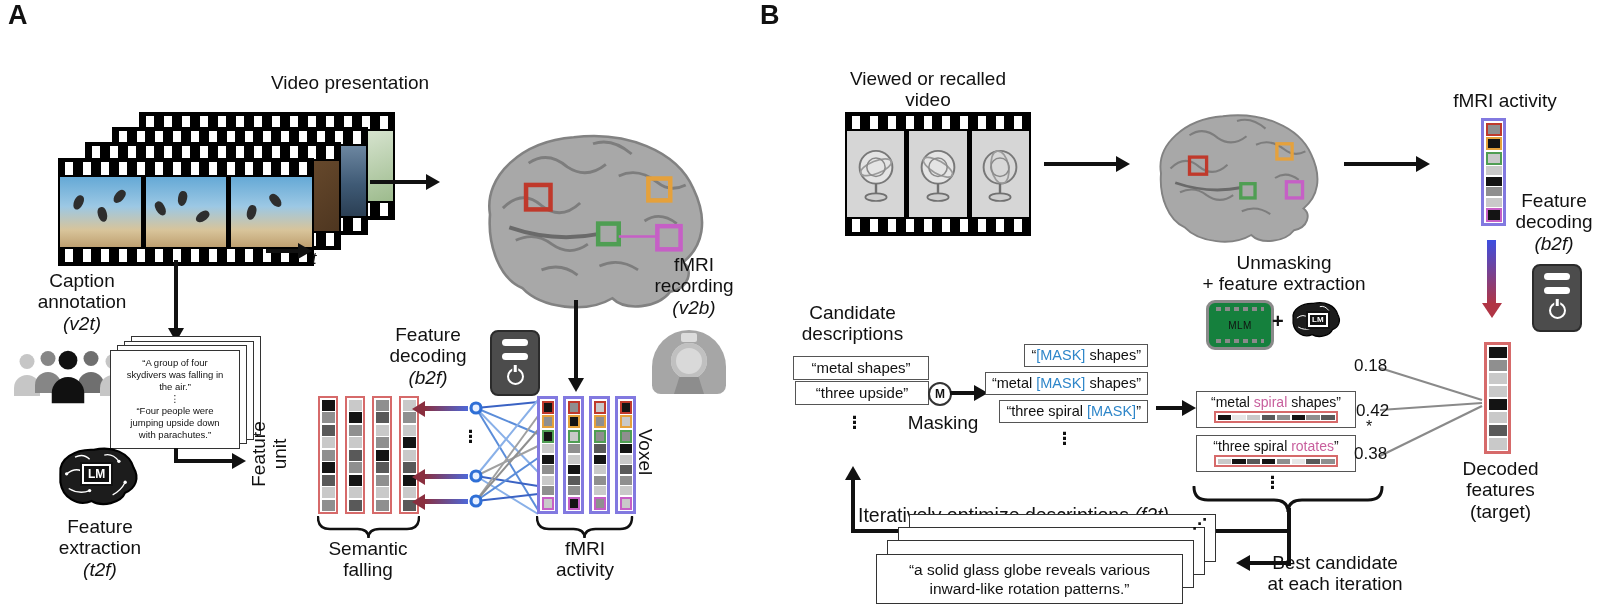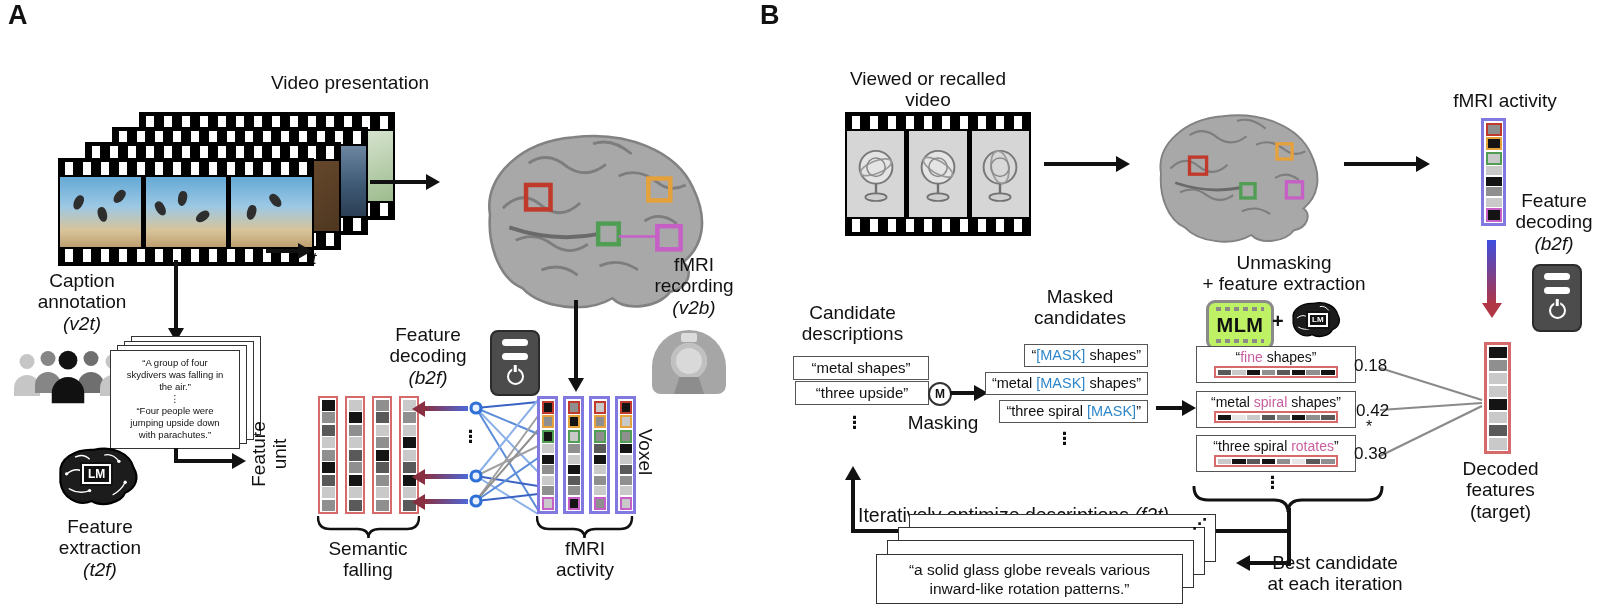--- a/index.html
+++ b/index.html
@@ -51,21 +51,21 @@
   .mri .mtop{position:absolute;top:3px;left:50%;transform:translateX(-50%);width:16px;height:9px;background:#dcdcdc;border-radius:2px}
   .mri .mbore{position:absolute;top:13px;left:50%;transform:translateX(-50%);width:36px;height:36px;border-radius:50%;background:#d9d9d9;box-shadow:inset 0 0 0 5px #c0c0c0}
   .mri .mbed{position:absolute;bottom:0;left:50%;transform:translateX(-50%);width:30px;height:17px;background:#8d8d8d;clip-path:polygon(18% 0,82% 0,100% 100%,0 100%)}
   
   .person{position:absolute;width:26px;height:42px}
   .person::before{content:"";position:absolute;top:0;left:50%;transform:translateX(-50%);width:15px;height:15px;border-radius:50%;background:var(--c)}
   .person::after{content:"";position:absolute;bottom:0;left:0;width:100%;height:21px;border-radius:13px 13px 0 0;background:var(--c)}
   
   .lmbadge{position:absolute;background:#111;color:#fff;font-weight:bold;border:2px solid #fff;outline:2px solid #111;padding:0 4px;font-size:12px;line-height:16px}
   
-  .mlm{position:absolute;border:3px solid #8a8a8a;border-radius:9px;background:#bef264;display:flex;align-items:center;justify-content:center;font-weight:700;font-size:20px;letter-spacing:.5px}
+  .mlm{position:absolute;border:3px solid #8a8a8a;border-radius:9px;background:#15803d;display:flex;align-items:center;justify-content:center;font-weight:400;font-size:10px;letter-spacing:.5px}
   .mlm::before,.mlm::after{content:"";position:absolute;left:7px;right:7px;height:4px;
       background:repeating-linear-gradient(90deg,#8a8a8a 0 5px,transparent 5px 9px)}
   .mlm::before{top:4px}.mlm::after{bottom:4px}
   
   .cm{position:absolute;width:20px;height:20px;border:2px solid #333;border-radius:50%;background:#fff;
       display:flex;align-items:center;justify-content:center;font-size:12px;font-weight:bold}
   
   .decarr{position:absolute;height:4.5px;background:linear-gradient(90deg,#8a2f3f,#4e68d8)}
   .decarr::before{content:"";position:absolute;left:-12px;top:-5.5px;width:0;height:0;
       border-right:13px solid #8a2f3f;border-top:8px solid transparent;border-bottom:8px solid transparent}
@@ -473,55 +473,40 @@
 descriptions</div>
   <div class="tbox" style="left:793px;top:356px;width:122px">“metal shapes”</div>
   <div class="tbox" style="left:795px;top:381px;width:120px">“three upside”</div>
   <div class="abs dots" style="left:846px;top:414px">⋮</div>
 
   <div class="cm" style="left:928px;top:382px">M</div>
   <div class="abs hl" style="left:950px;top:391px;width:28px"></div>
   <div class="abs ah-r" style="left:974px;top:385px"></div>
   <div class="abs lbl" style="left:888px;top:412px;width:110px">Masking</div>
 
-  <div class="abs lbl ml" style="left:1000px;top:286px;width:160px">Masked
-candidates</div>
   <div class="tbox" style="right:452px;top:344px;font-size:14.5px"><span>“</span><span class="mask">[MASK]</span><span> shapes”</span></div>
   <div class="tbox" style="right:452px;top:372px;font-size:14.5px"><span>“metal </span><span class="mask">[MASK]</span><span> shapes”</span></div>
   <div class="tbox" style="right:452px;top:400px;font-size:14.5px"><span>“three spiral </span><span class="mask">[MASK]</span><span>”</span></div>
   <div class="abs dots" style="left:1056px;top:430px">⋮</div>
 
   <div class="abs hl" style="left:1156px;top:406px;width:30px"></div>
   <div class="abs ah-r" style="left:1182px;top:400px"></div>
 
   <div class="abs lbl ml" style="left:1160px;top:252px;width:248px">Unmasking
 + feature extraction</div>
   <div class="mlm" style="left:1206px;top:300px;width:62px;height:44px">MLM</div>
   <div class="abs" style="left:1272px;top:310px;font-size:20px;font-weight:bold">+</div>
   <div class="abs" style="left:1288px;top:298px;width:56px;height:46px">
     <svg width="56" height="44" viewBox="0 0 88 66">
       <path d="M8,30 C6,16 22,6 40,7 C58,3 74,10 78,24 C84,34 80,44 70,48 C66,58 48,62 38,56 C24,62 10,52 8,38 Z" fill="#1c1c1c" stroke="#000" stroke-width="2"></path>
       <path d="M14,30 Q24,22 32,30 M50,12 Q58,10 64,18 M16,44 Q26,50 36,46" fill="none" stroke="#fff" stroke-width="1.5"></path>
     </svg>
     <span class="lmbadge" style="left:20px;top:15px;font-size:8px;line-height:10px;padding:0 2px">LM</span>
   </div>
 
-  <div class="rbox" style="left:1196px;top:346px;width:150px">
-    <div><span>“</span><span class="hlw">fine</span><span> shapes”</span></div>
-    <div class="striprow" style="width:124px;height:12px;margin:1px auto 0">
-        <span class="cell" style="background: rgb(89, 89, 89);"></span>
-        <span class="cell" style="background: rgb(201, 201, 201);"></span>
-        <span class="cell" style="background: rgb(20, 20, 20);"></span>
-        <span class="cell" style="background: rgb(143, 143, 143);"></span>
-        <span class="cell" style="background: rgb(89, 89, 89);"></span>
-        <span class="cell" style="background: rgb(20, 20, 20);"></span>
-        <span class="cell" style="background: rgb(143, 143, 143);"></span>
-        <span class="cell" style="background: rgb(20, 20, 20);"></span>
-      </div>
-  </div>
   <div class="rbox" style="left:1196px;top:391px;width:150px">
     <div><span>“metal </span><span class="hlw">spiral</span><span> shapes”</span></div>
     <div class="striprow" style="width:124px;height:12px;margin:1px auto 0">
         <span class="cell" style="background: rgb(20, 20, 20);"></span>
         <span class="cell" style="background: rgb(230, 230, 230);"></span>
         <span class="cell" style="background: rgb(201, 201, 201);"></span>
         <span class="cell" style="background: rgb(89, 89, 89);"></span>
         <span class="cell" style="background: rgb(143, 143, 143);"></span>
         <span class="cell" style="background: rgb(20, 20, 20);"></span>
         <span class="cell" style="background: rgb(143, 143, 143);"></span>

